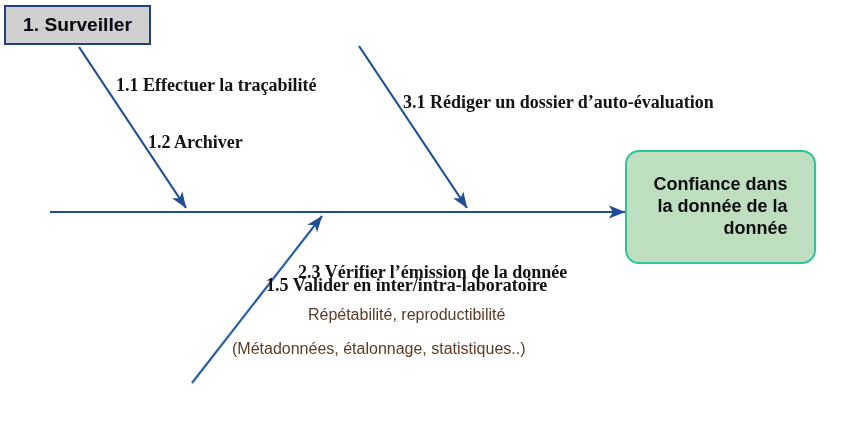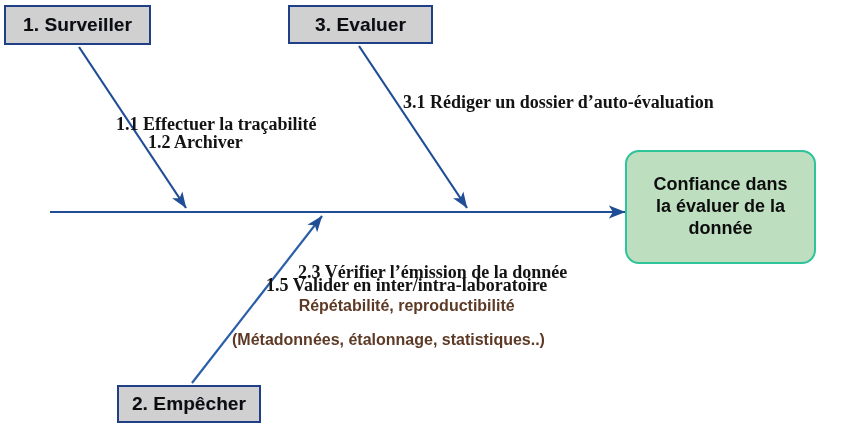--- a/index.html
+++ b/index.html
@@ -51,21 +51,21 @@
     position:absolute;
     left:625px; top:150px;
     width:191px; height:114px;
     box-sizing:border-box;
     background:#bddfc0;
     border:2px solid #2fc39a;
     border-radius:14px;
     display:flex;
     align-items:center;
     justify-content:center;
-    text-align:center;
+    text-align:right;
   }
   #box-effect .effect-label{
     font-family:"Liberation Sans", sans-serif;
     font-weight:bold;
     font-size:18px;
     line-height:1.22;
     color:#0d0d0d;
     padding:0 8px;
   }
 
@@ -76,30 +76,30 @@
   }
   .cause .main{
     font-family:"Liberation Serif", serif;
     font-weight:bold;
     font-size:18px;
     color:#131313;
     display:block;
   }
   .cause .sub{
     font-family:"Liberation Sans", sans-serif;
-    font-weight:bold;
+    font-weight:normal;
     font-size:16px;
     color:#5d3a26;
     display:block;
-    margin-top:1px;
+    margin-top:10px;
   }
   .cause.center .main,
   .cause.center .sub{ text-align:center; }
 
-  #cause-1-1{ left:116px; top:75px;margin-top:39px; }
+  #cause-1-1{ left:116px; top:75px; }
   #cause-1-2{ left:148px; top:132px; }
   #cause-3-1{ left:403px; top:74px;margin-top:18px; }
   #cause-3-2{ left:440px; top:132px; text-align:center; }
   #cause-2-3{ left:298px; top:229px;margin-top:33px; }
   #cause-2-2{ left:266px; top:275px; }
   #cause-2-1{ left:232px; top:330px; }
 </style>
 </head>
 <body>
 
@@ -121,32 +121,26 @@
 
     <line x1="359" y1="46" x2="467" y2="208" stroke="#1f4e96" stroke-width="2.2" marker-end="url(#arrowhead-sm)"></line>
 
     <line x1="192" y1="383" x2="322" y2="216" stroke="#2a5fa8" stroke-width="2.2" marker-end="url(#arrowhead-sm)"></line>
   </svg>
 
   <div class="cat-box" id="box-surveiller">
     <span class="cat-label">1. Surveiller</span>
   </div>
 
-  <div class="cat-box" id="box-evaluer">
-    <span class="cat-label">3. Evaluer</span>
-  </div>
 
-  <div class="cat-box" id="box-empecher">
-    <span class="cat-label">2. Empêcher</span>
-  </div>
 
   <div id="box-effect">
     <span class="effect-label">
       <span>Confiance dans</span><br>
-      <span>la évaluer de la</span><br>
+      <span>la donnée de la</span><br>
       <span>donnée</span>
     </span>
   </div>
 
   <div class="cause" id="cause-1-1">
     <span class="main">1.1 Effectuer la traçabilité</span>
   </div>
 
   <div class="cause" id="cause-1-2">
     <span class="main">1.2 Archiver</span>

